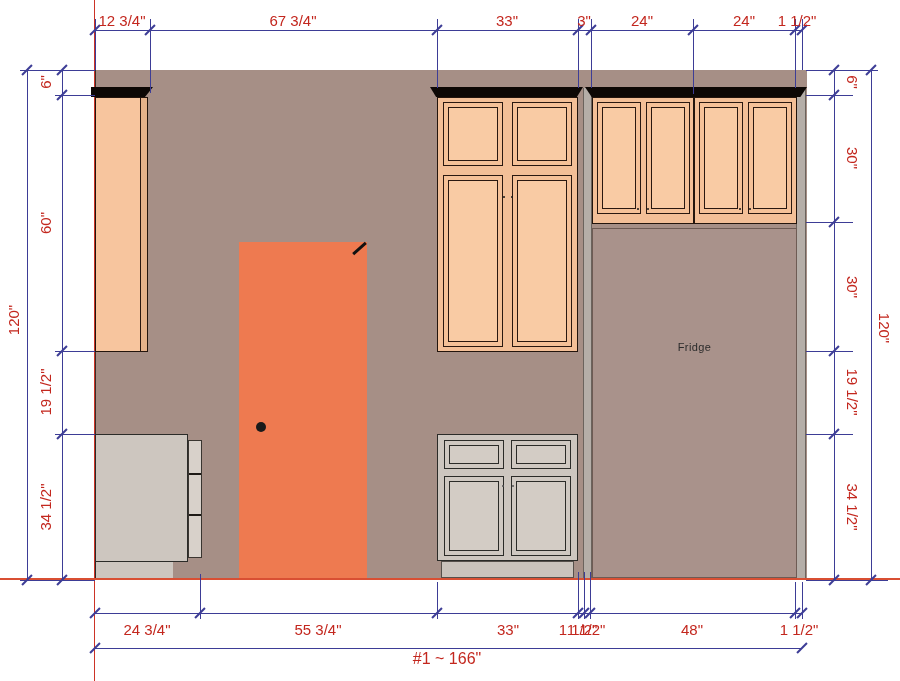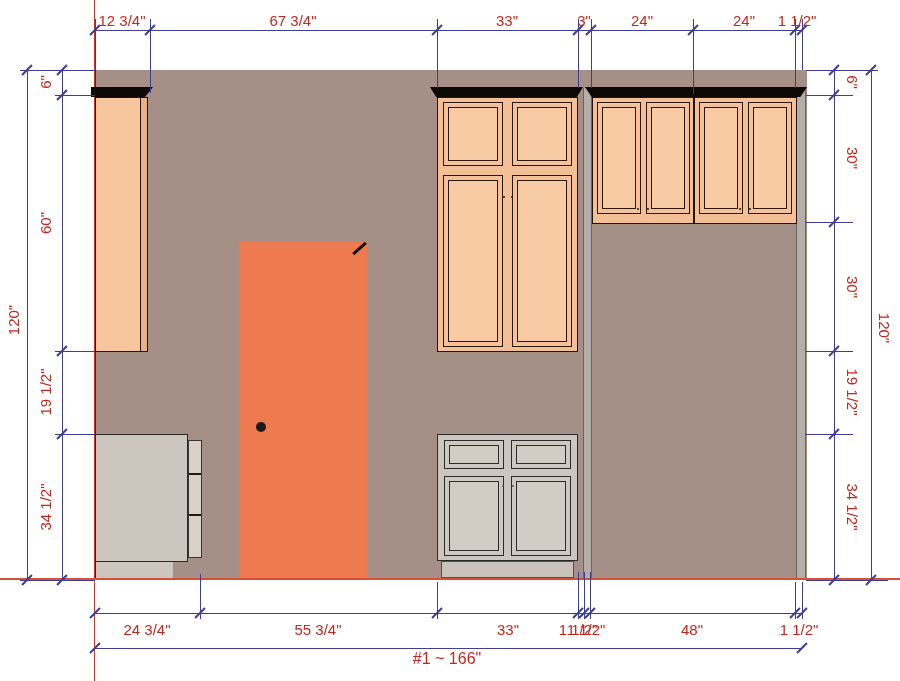--- a/index.html
+++ b/index.html
@@ -99,20 +99,23 @@
     <div class="wdoor" style="left:699px;top:102px;width:44px;height:112px;">
         <i></i>
       </div>
     <div class="wdoor" style="left:748px;top:102px;width:44px;height:112px;">
         <i></i>
       </div>
     <div class="dot" style="left:739px;top:208px;width:2px;height:2px;"></div>
     <div class="dot" style="left:749px;top:208px;width:2px;height:2px;"></div>
   </div>
 
+  <div class="fridge">
+    <span>Fridge</span>
+  </div>
 
   <div>
     <div class="graybody" style="left:437px;top:434px;width:141px;height:127px;"></div>
     <div class="bdoor" style="left:444px;top:440px;width:60px;height:29px;">
         <i></i>
       </div>
     <div class="bdoor" style="left:511px;top:440px;width:60px;height:29px;">
         <i></i>
       </div>
     <div class="bdoor" style="left:444px;top:476px;width:60px;height:80px;">

